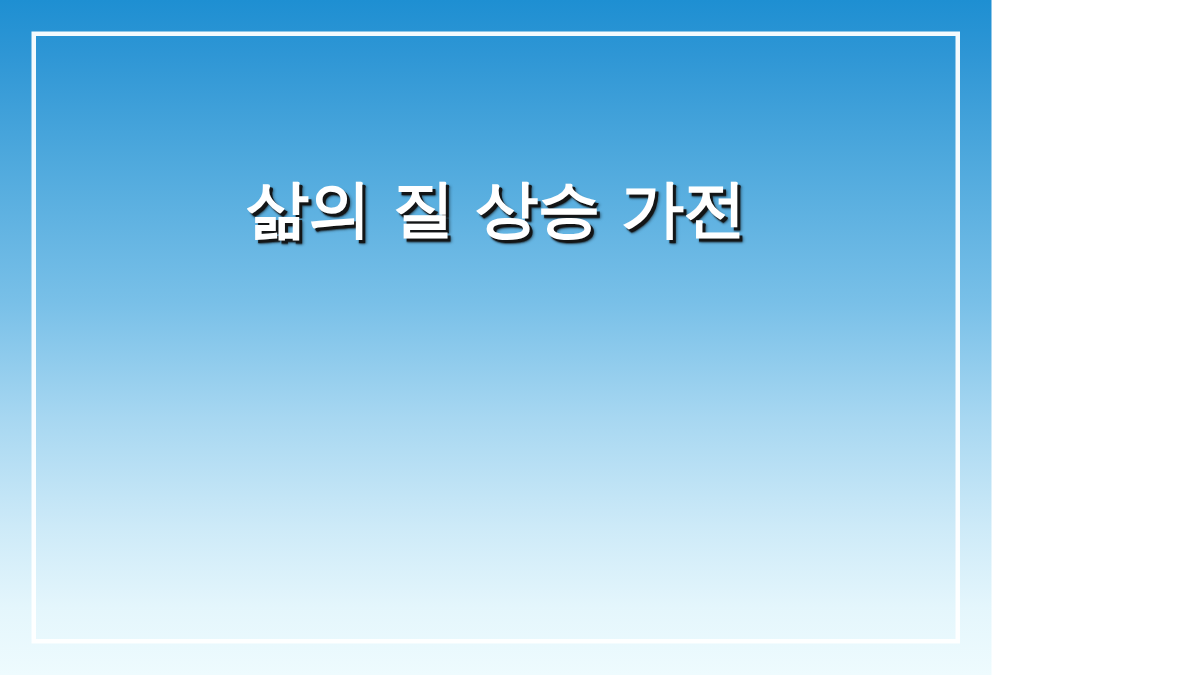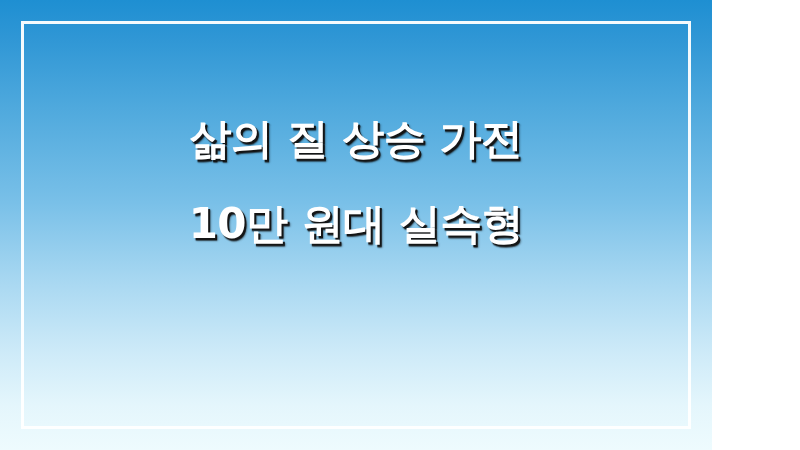--- a/index.html
+++ b/index.html
@@ -4,21 +4,21 @@
 <title>Promo Card</title>
 <style>
   html, body {
     margin: 0;
     padding: 0;
     background: #ffffff;
   }
 
   .canvas {
     position: relative;
-    width: 712px;
+    width: 661px;
     height: 450px;
     overflow: hidden;
     font-family: "DejaVu Sans", "Liberation Sans", sans-serif;
     
     background: linear-gradient(
       to bottom,
       #1e8fd2 0%,
       #2e96d5 8%,
       #4fa9dd 24%,
       #79c0e8 45%,
@@ -71,16 +71,15 @@
 </style>
 </head>
 <body>
 
 <div class="canvas">
 
   <div class="frame"></div>
 
   <div class="headline">
     <span class="headline-line">삶의 질 상승 가전</span>
-    <span class="headline-line">10만 원대 실속형</span>
   </div>
 
 </div>
 
 </body></html>

